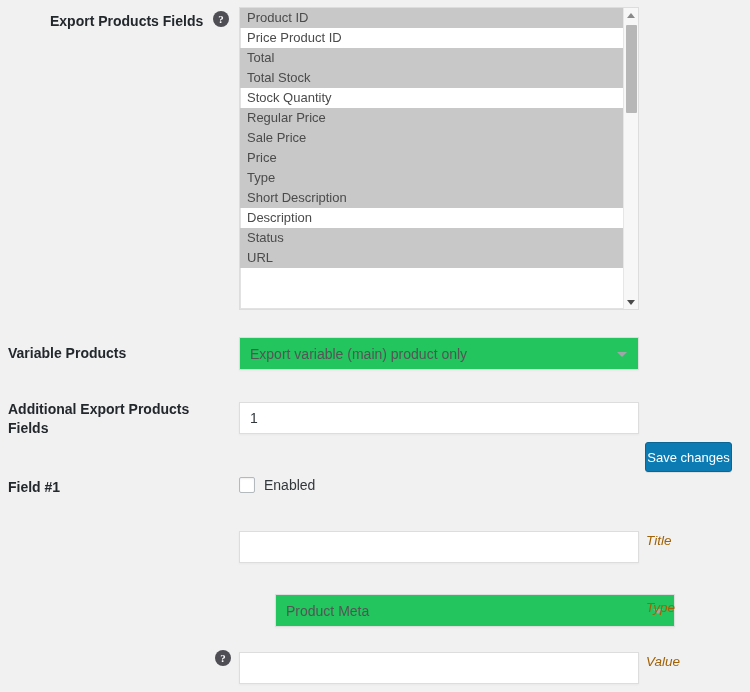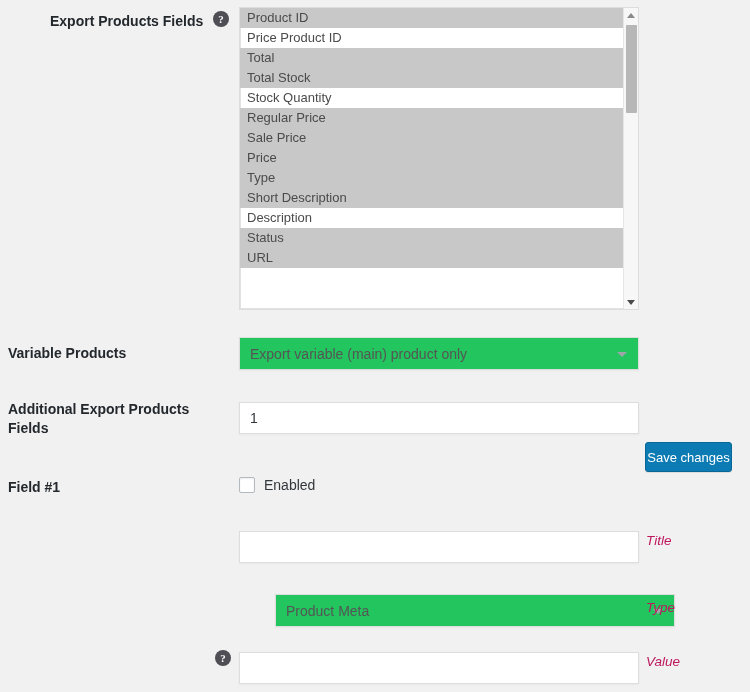--- a/index.html
+++ b/index.html
@@ -182,21 +182,21 @@
     padding: 0;
     cursor: pointer;
     box-shadow: 0 1px 0 rgba(0,0,0,0.08);
     text-align: center;
   }
 
   .side-label {
     position: absolute;
     font-style: italic;
     font-size: 13.5px;
-    color: #be185d;
+    color: #a16207;
   }
 
   
   .cbx-wrap {
     position: absolute;
     display: flex;
     align-items: center;
   }
   .cbx {
     width: 16px;

